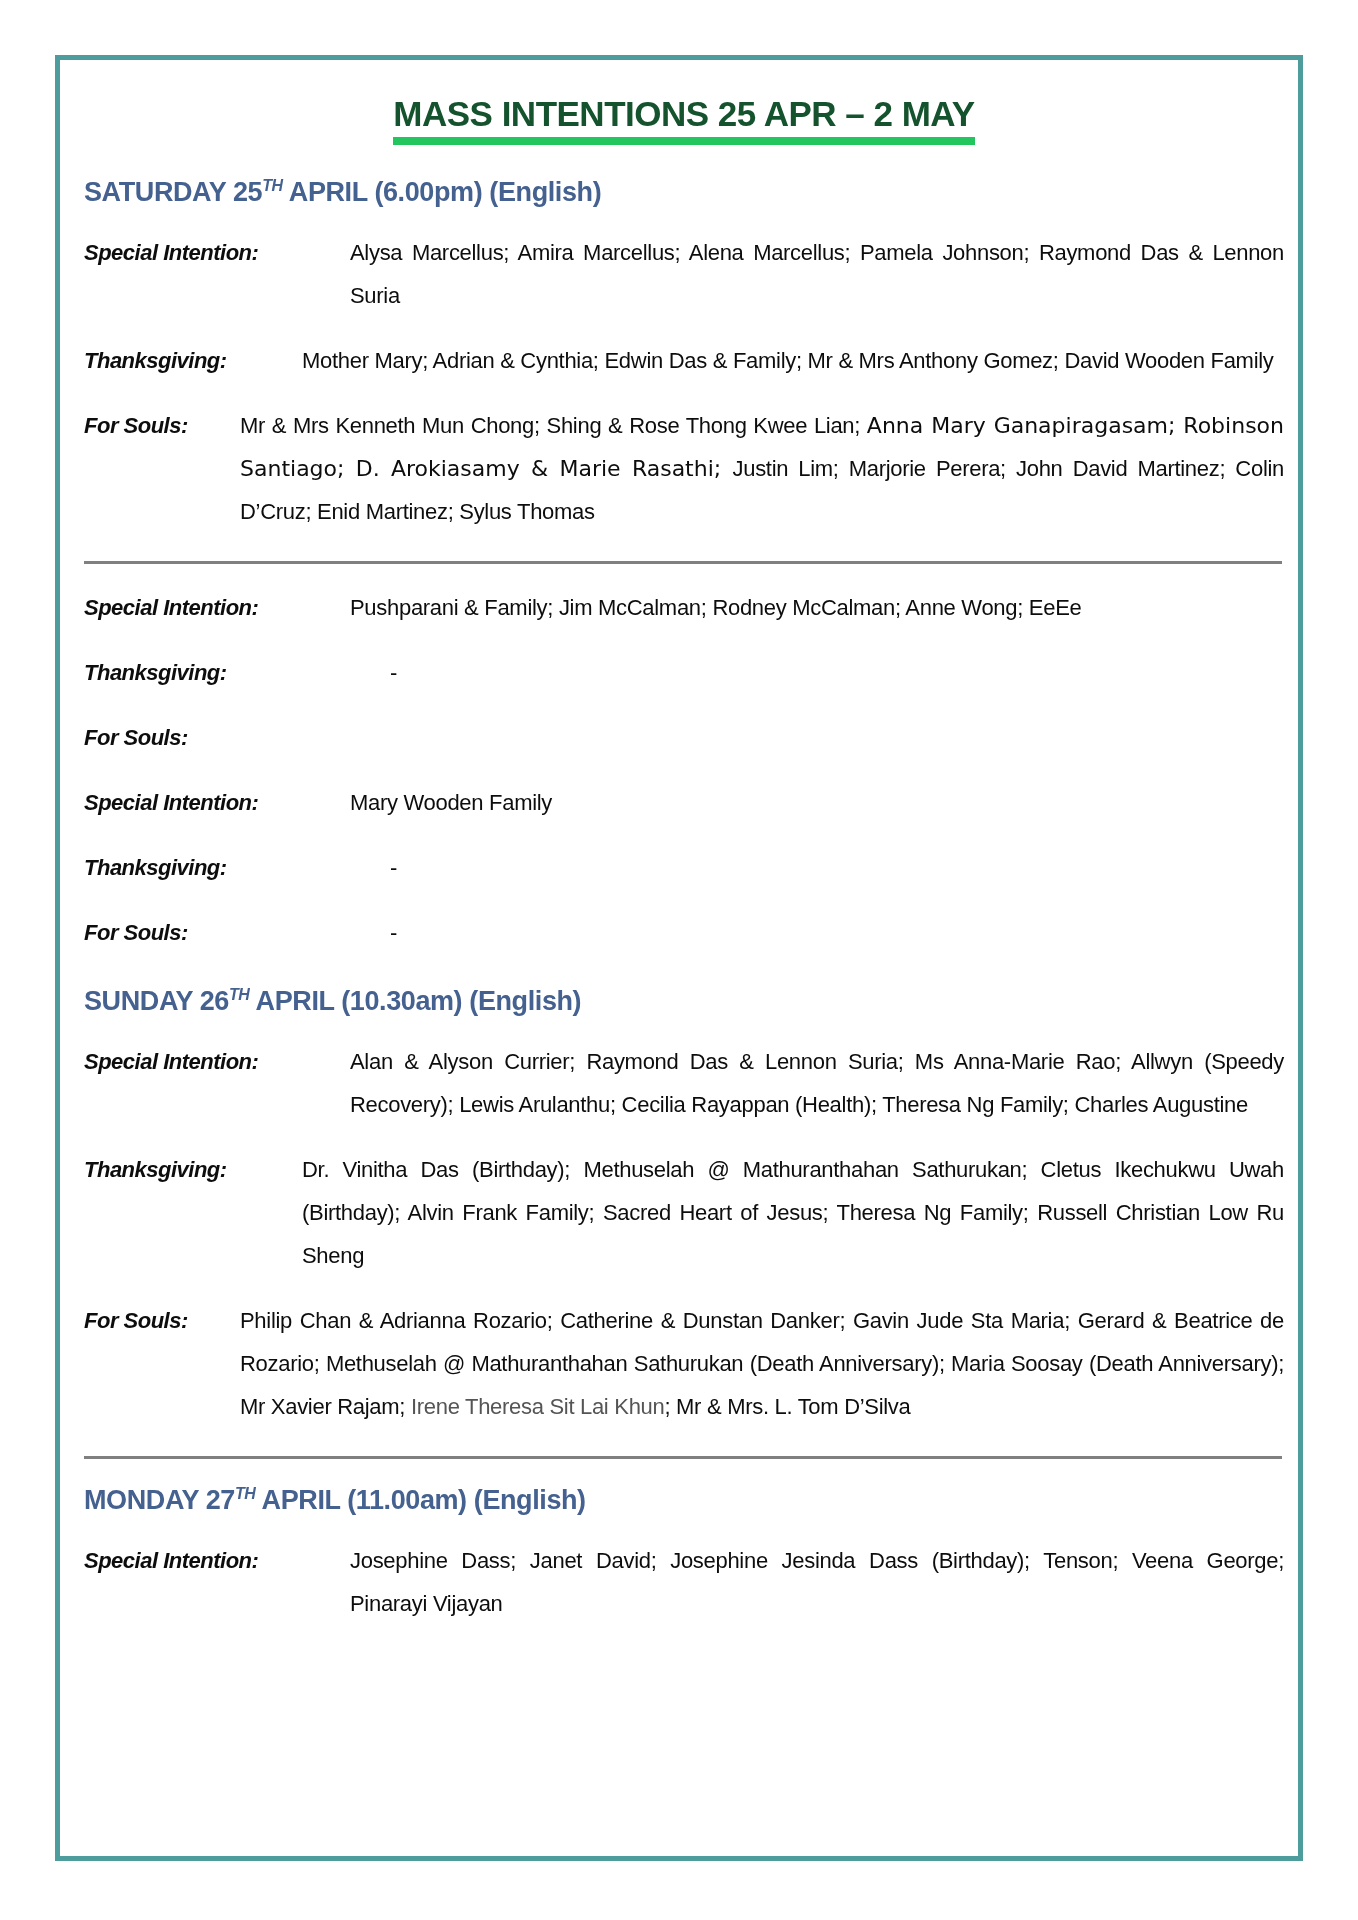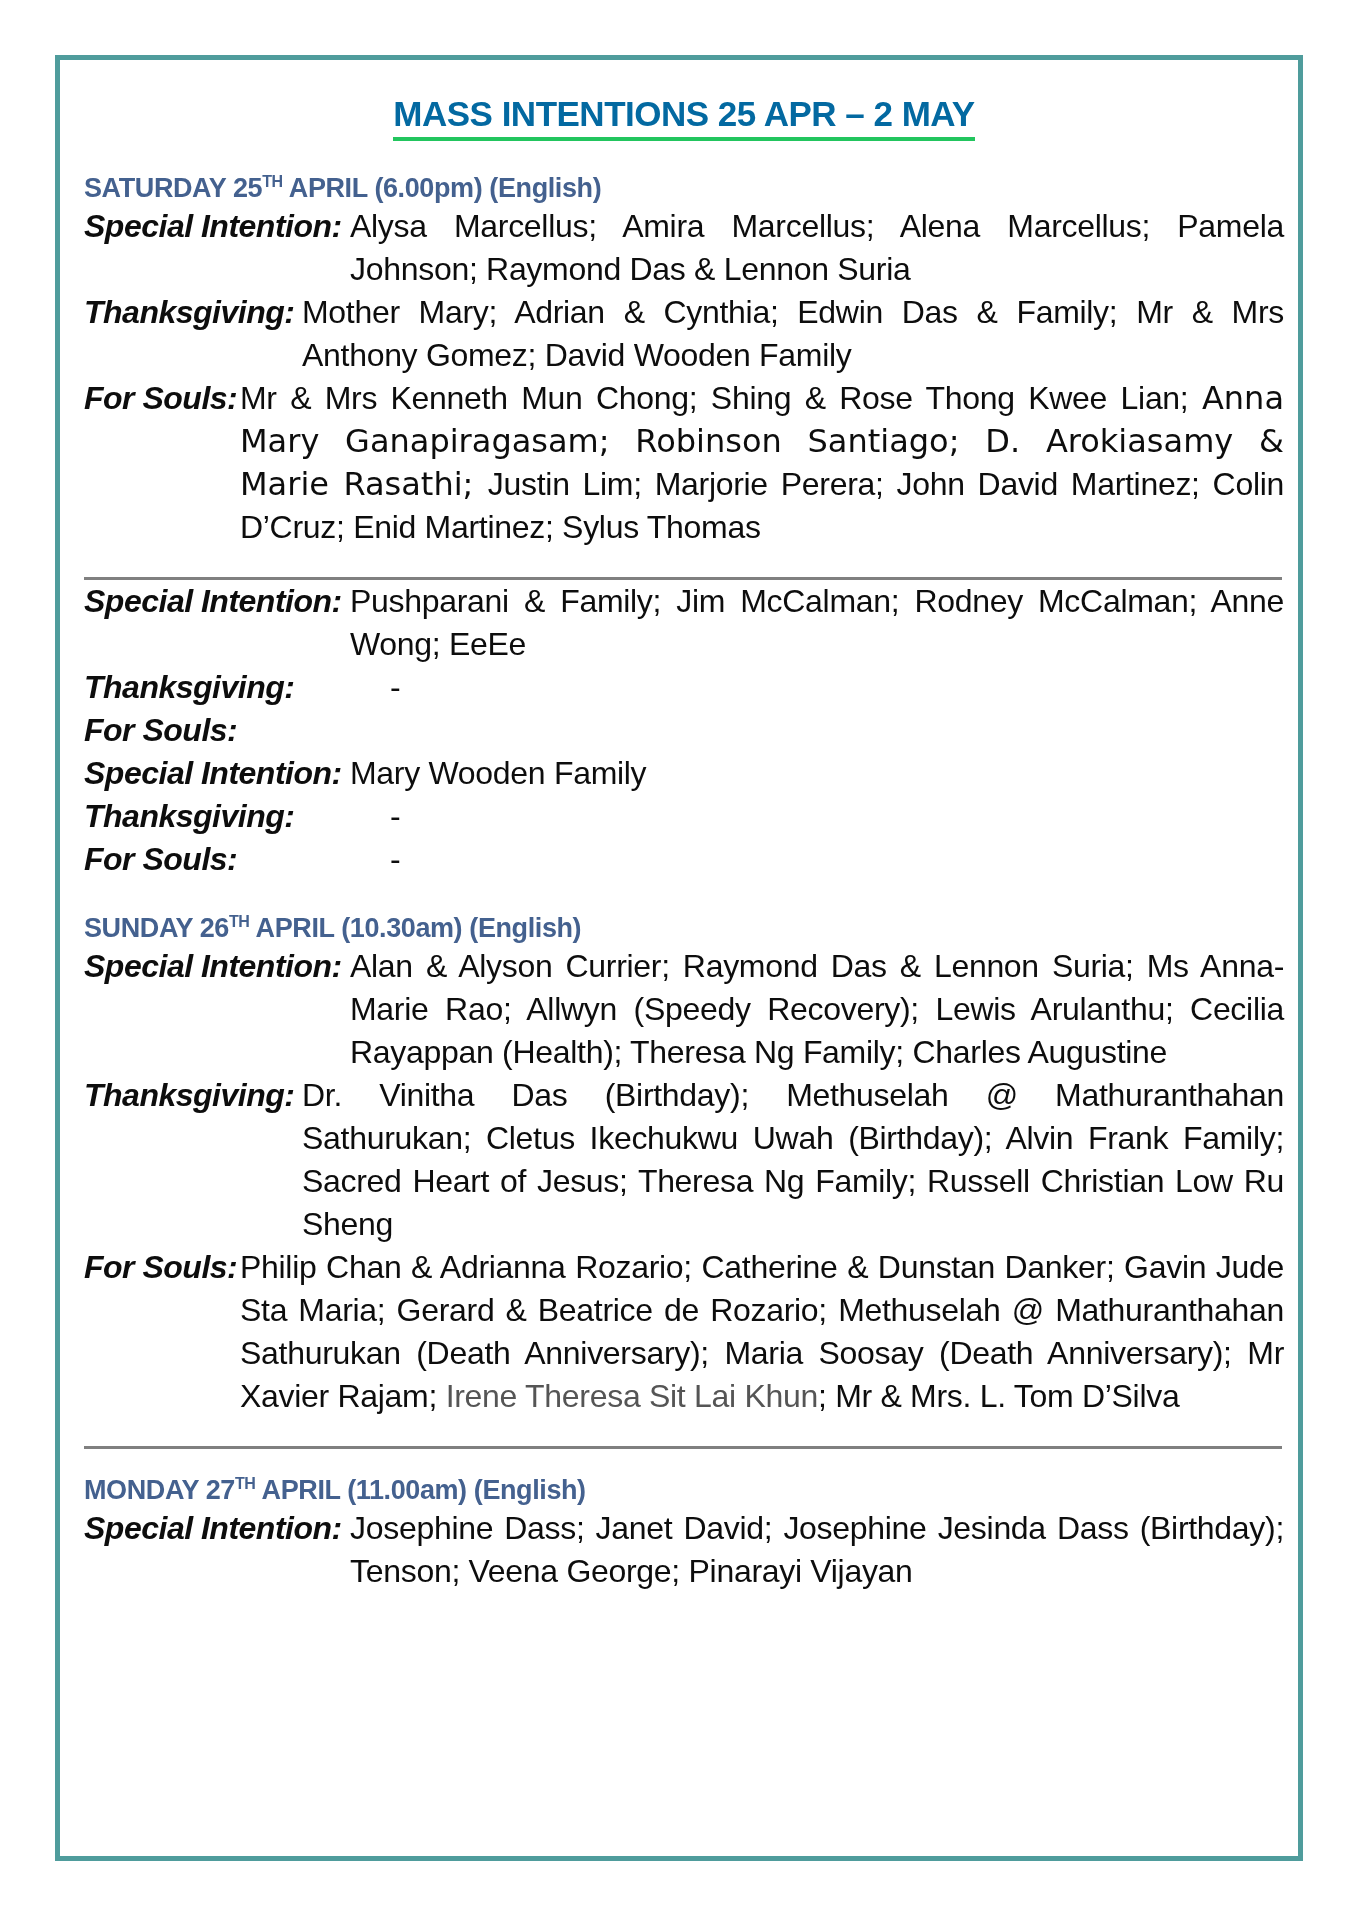--- a/index.html
+++ b/index.html
@@ -8,29 +8,29 @@
     font-family:"Liberation Sans",sans-serif;color:#0d0d0d;
   }
   .frame{
     position:absolute;left:55px;top:55px;width:1248px;height:1806px;
     box-sizing:border-box;border:5px solid #4F9C9C;background:#ffffff;
     padding:22px 14px 0 24px;overflow:hidden;
   }
   .title-wrap{text-align:center;margin-top:12px;}
   .page-title{
     display:inline-block;font-size:35px;font-weight:bold;letter-spacing:-0.5px;
-    color:#0369a1;border-bottom:4px solid #22c55e;padding-bottom:3px;
+    color:#14532d;border-bottom:8px solid #22c55e;padding-bottom:3px;
   }
   .heading{
     margin:30px 0 0 0;font-size:27px;font-weight:bold;color:#44618F;
     letter-spacing:-0.4px;line-height:34px;
   }
-  .heading sup{font-size:16px;vertical-align:super;line-height:0;}
+  .heading sup{font-size:16px;vertical-align:super;line-height:0;font-style:italic;}
   .entry{
-    display:flex;font-size:32px;line-height:43px;justify-content:space-between;
+    display:flex;margin-top:22px;font-size:22px;line-height:43px;justify-content:space-between;
   }
   .entry .label{
     flex:0 0 auto;font-weight:bold;font-style:italic;letter-spacing:-0.5px;
   }
   .entry.si .label{width:266px;}
   .entry.tg .label{width:218px;}
   .entry.fs .label{width:156px;}
   .entry .text{flex:1 1 auto;text-align:justify;letter-spacing:-0.3px;}
   .entry .text.dash-tg{text-align:left;padding-left:88px;}
   .entry .text.dash-fs{text-align:left;padding-left:150px;}

